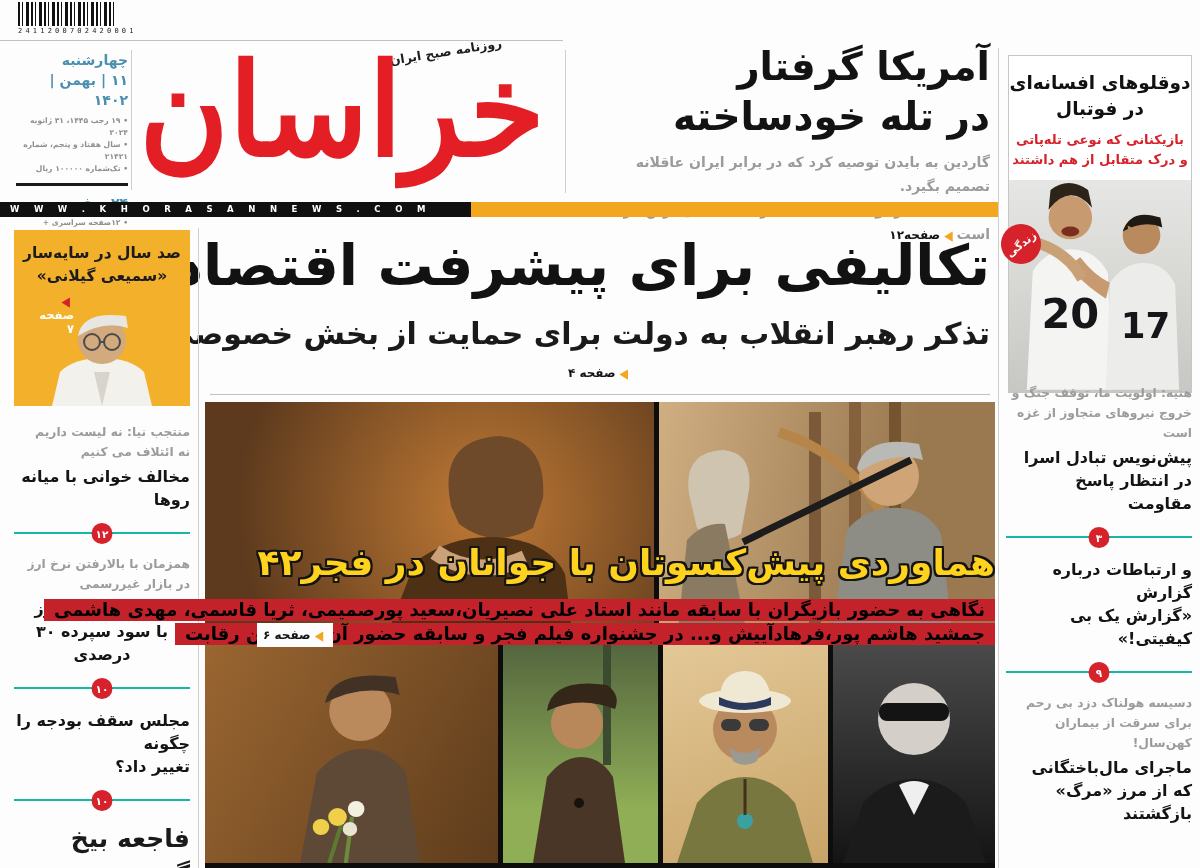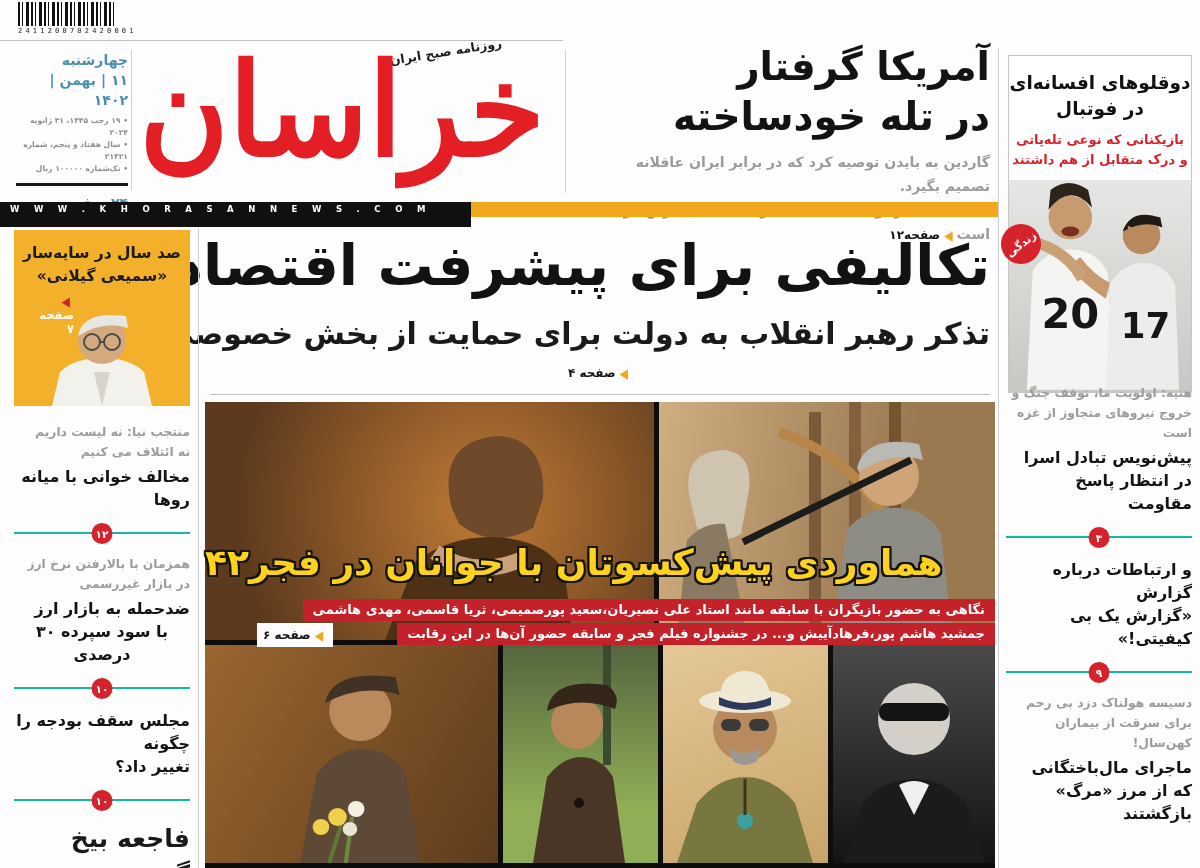--- a/index.html
+++ b/index.html
@@ -28,21 +28,21 @@
   #logo .tag{position:absolute;right:58px;top:2px;color:#1d1d1d;font-size:12.5px;font-weight:700;transform:rotate(-9deg);}
 
   #topstory{left:600px;top:42px;width:390px;text-align:right;}
   #topstory .t{color:#131313;font-weight:900;font-size:39px;line-height:50px;letter-spacing:-1px;}
   #topstory .lead{color:#9b9b9b;font-weight:700;font-size:14px;line-height:24px;margin-top:8px;}
   .pageref{color:#141414;font-weight:800;font-size:12px;white-space:nowrap;}
   .arr{display:inline-block;font-size:11px;color:#f2a71e;transform:scaleY(1.2);margin:0 4px;}
   .arr.red{color:#d6232b;}
 
   #webbar{left:0;top:202px;width:998px;height:15px;background:#f2a71e;direction:ltr;}
-  #webbar .black{position:absolute;left:0;top:0;width:471px;height:25px;background:#101010;color:#fff;
+  #webbar .black{position:absolute;left:0;top:0;width:471px;height:15px;background:#101010;color:#fff;
                  font-size:8.5px;font-weight:700;letter-spacing:5.8px;line-height:15px;padding-left:10px;white-space:nowrap;}
 
   
   #footballbox{left:1008px;top:55px;width:184px;height:338px;border:1px solid #c6c6c6;background:#fff;}
   #footballbox .bt{color:#111;font-weight:900;font-size:18.5px;line-height:26px;text-align:center;margin-top:14px;}
   #footballbox .bs{color:#d6232b;font-weight:800;font-size:13px;line-height:20px;text-align:center;margin-top:8px;}
   #footballbox .photo{position:absolute;left:0;bottom:0;width:100%;height:212px;background:linear-gradient(#e6e6e4,#c7c7c3);overflow:hidden;}
   #lifebadge{position:absolute;left:-8px;top:168px;width:40px;height:40px;border-radius:50%;background:#d6232b;
              color:#fff;font-size:11px;font-weight:800;display:flex;align-items:center;justify-content:center;transform:rotate(-38deg);z-index:3;}
 
@@ -73,24 +73,24 @@
   #grid .row2{display:flex;gap:5px;height:218px;margin-top:5px;}
   .ph{position:relative;overflow:hidden;height:100%;}
   .ph svg{position:absolute;inset:0;width:100%;height:100%;}
   #phA{width:336px;background:linear-gradient(100deg,#cfae82,#9a7850 70%);}
   #phB{flex:1;background:radial-gradient(circle at 62% 45%,#c07a35,#5d3a1d 80%);}
   #p1{width:162px;background:linear-gradient(#4a4a4a,#141414);}
   #p2{width:165px;background:linear-gradient(160deg,#e3c897,#c9a468);}
   #p3{width:155px;background:linear-gradient(#55663f,#8fae56 75%);}
   #p4{flex:1;background:linear-gradient(120deg,#9a6631,#5e3c1c);}
 
-  #banner{position:absolute;left:0;top:140px;width:100%;text-align:left;z-index:4;
+  #banner{position:absolute;left:0;top:140px;width:100%;text-align:right;z-index:4;
           color:#ffd21e;font-weight:900;font-size:36px;
           text-shadow:2px 0 #141414,-2px 0 #141414,0 2px #141414,0 -2px #141414,2px 2px #141414,-2px -2px #141414,2px -2px #141414,-2px 2px #141414;}
-  .redband{position:absolute;z-index:4;background:#c4222a;color:#ffffff;font-weight:700;font-size:13px;
+  .redband{position:absolute;z-index:4;background:#c4222a;color:#000000;font-weight:700;font-size:18px;
            line-height:22px;padding:0 10px;white-space:nowrap;text-align:right;}
   #rb1{top:197px;right:0;}
   #rb2{top:221px;right:0;}
   #rb-page{position:absolute;z-index:4;top:221px;left:52px;background:#fdfdfd;line-height:22px;padding:0 6px;}
 
   .c-skin{fill:#cfa577;} .c-gray{fill:#8d8d85;}
 </style>
 </head>
 <body>
 

